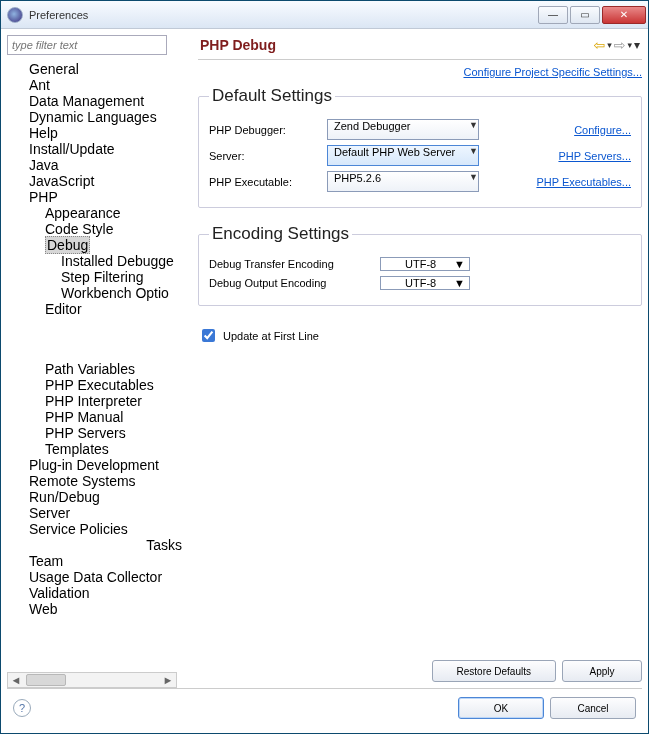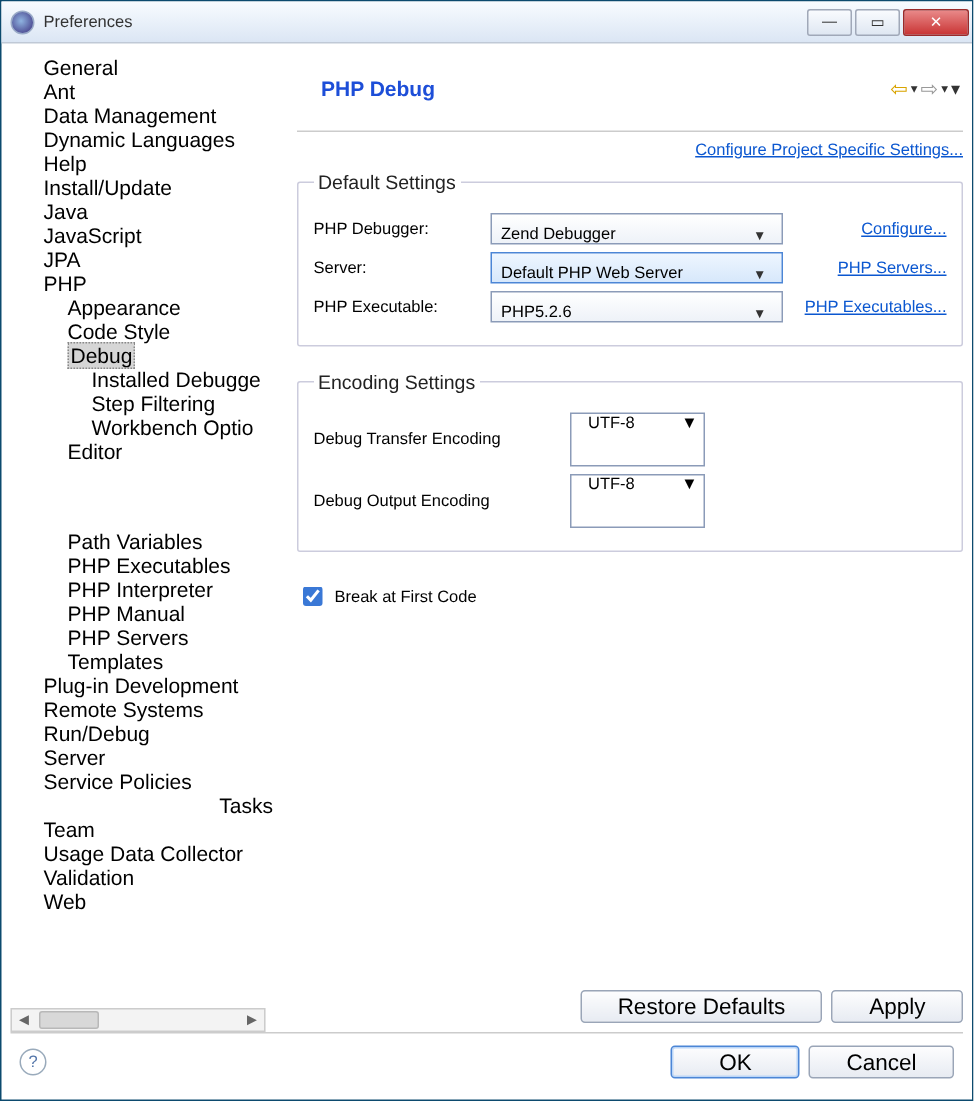--- a/index.html
+++ b/index.html
@@ -66,50 +66,50 @@
     margin-top:2px; width:170px;
   }
   .hscroll .arrow { width:16px; text-align:center; color:#666;}
   .hscroll .thumb { height:12px; width:40px; background:#d8d8d8; border:1px solid #b8b8b8; border-radius:2px; margin-left:2px;}
   .divider { width:4px; cursor:col-resize;}
   .content { flex:1; display:flex; flex-direction:column; min-width:0;}
   .header-row {
     display:flex; align-items:center; justify-content:space-between;
     border-bottom:1px solid #ccc; padding:2px 2px 6px 2px; margin-bottom:6px;
   }
-  .header-row h1 { font-size:14px; font-weight:bold; margin:14px; color:#1d4ed8;}
+  .header-row h1 { font-size:14px; font-weight:bold; margin:0; color:#7f1d1d;}
   .navbtns { display:flex; gap:2px; align-items:center;}
   .arrow-yellow { color:#d9a400; font-size:14px;}
   .arrow-gray { color:#999; font-size:14px;}
   .menu-drop { color:#333; font-size:9px;}
   .linkrow { text-align:right; margin-bottom:8px;}
   a.link { color:#0b57d0; text-decoration:underline; font-size:11px;}
   fieldset {
     border:1px solid #ccd; border-radius:2px; margin:0 0 16px 0; padding:8px 10px 10px 10px;
   }
-  legend { font-size:13px; color:#222; padding:0 3px;}
+  legend { font-size:17px; color:#222; padding:0 3px;}
   .form-row { display:flex; align-items:center; gap:8px; margin:5px 0;}
   .form-row label { width:110px; color:#000;}
   .form-row .select {
-    width:195px; height:21px; border:1px solid #8b9bb8; background:linear-gradient(to bottom,#fff,#eef2f8);
-    display:flex; align-items:flex-end; justify-content:space-between; padding:0 10px 0 6px; font-size:11px;
+    width:152px; height:21px; border:1px solid #8b9bb8; background:linear-gradient(to bottom,#fff,#eef2f8);
+    display:flex; align-items:flex-start; justify-content:space-between; padding:0 0 0 6px; font-size:11px;
   }
   .form-row .select.highlight { border-color:#4c86d6; background:linear-gradient(to bottom,#eef6ff,#d7e8fb);}
   .form-row .select .caret { color:#333; font-size:9px;}
   .form-row .sidelink { margin-left:auto; }
   .enc-row { display:flex; align-items:center; gap:16px; margin:5px 0;}
   .enc-row label { width:155px;}
-  .enc-row .select { width:90px; height:36px; border:1px solid #8b9bb8; background:#fff; display:flex; align-items:flex-start; justify-content:space-between; padding:0 4px 0 11px; font-size:11px;}
+  .enc-row .select { width:90px; height:14px; border:1px solid #8b9bb8; background:#fff; display:flex; align-items:flex-start; justify-content:space-between; padding:0 4px 0 24px; font-size:11px;}
   .check-row { display:flex; align-items:center; gap:5px; margin-top:4px;}
   .check-row input { accent-color:#3a78d6;}
   .button-row { margin-top:auto; display:flex; justify-content:flex-end; gap:6px; padding:6px 0;}
   .btn {
     min-width:80px; height:22px; border:1px solid #9aa5b7; border-radius:3px;
     background:linear-gradient(to bottom,#fdfdfe,#e7ebf2);
-    font-size:15px; color:#000; padding:0 24px; display:flex; align-items:center; justify-content:center;
+    font-size:10px; color:#000; padding:0 24px; display:flex; align-items:center; justify-content:center;
   }
   .btn-wide { min-width:102px;}
   .footer {
     border-top:1px solid #ccc; padding:8px 6px; display:flex; align-items:center; justify-content:space-between;
   }
   .help-icon {
     width:18px; height:18px; border:1px solid #9ab; border-radius:50%;
     display:flex; align-items:center; justify-content:center; color:#5577aa; font-size:11px;
   }
   .footer-btns { display:flex; gap:6px;}
@@ -126,30 +126,30 @@
       <div class="winbtn">—</div>
       <div class="winbtn">▭</div>
       <div class="winbtn close">✕</div>
     </div>
   </div>
 
   <div class="body">
     <div class="main-split">
 
       <div class="tree-panel">
+        <input class="filter-input" placeholder="type filter text" style="">
         <div class="tree" id="tree">
             <div class="tree-row" style="padding-left: 22px;"><span class="lbl">General</span></div>
             <div class="tree-row" style="padding-left: 22px;"><span class="lbl">Ant</span></div>
             <div class="tree-row" style="padding-left: 22px;"><span class="lbl">Data Management</span></div>
             <div class="tree-row" style="padding-left: 22px;"><span class="lbl">Dynamic Languages</span></div>
             <div class="tree-row" style="padding-left: 22px;"><span class="lbl">Help</span></div>
             <div class="tree-row" style="padding-left: 22px;"><span class="lbl">Install/Update</span></div>
             <div class="tree-row" style="padding-left: 22px;"><span class="lbl">Java</span></div>
             <div class="tree-row" style="padding-left: 22px;"><span class="lbl">JavaScript</span></div>
-            <div class="tree-row" style="padding-left: 22px;"><span class="lbl">JPA</span></div>
             <div class="tree-row" style="padding-left: 22px;"><span class="lbl">PHP</span></div>
             <div class="tree-row" style="padding-left: 38px;"><span class="lbl">Appearance</span></div>
             <div class="tree-row" style="padding-left: 38px;"><span class="lbl">Code Style</span></div>
             <div class="tree-row selected" style="padding-left: 38px;"><span class="lbl">Debug</span></div>
             <div class="tree-row" style="padding-left: 54px;"><span class="lbl">Installed Debugge</span></div>
             <div class="tree-row" style="padding-left: 54px;"><span class="lbl">Step Filtering</span></div>
             <div class="tree-row" style="padding-left: 54px;"><span class="lbl">Workbench Optio</span></div>
             <div class="tree-row" style="padding-left: 38px;"><span class="lbl">Editor</span></div>
             <div class="tree-row" style="padding-left: 38px; margin-top: 44px;"><span class="lbl">Path Variables</span></div>
             <div class="tree-row" style="padding-left: 38px;"><span class="lbl">PHP Executables</span></div>
@@ -235,21 +235,21 @@
             <label>Debug Output Encoding</label>
             <div class="select">
               <span>UTF-8</span>
               <span class="caret">▼</span>
             </div>
           </div>
         </fieldset>
 
         <div class="check-row">
           <input type="checkbox" checked="" style="">
-          <span>Break at First Code</span>
+          <span>Update at First Line</span>
         </div>
 
         <div class="button-row">
           <div class="btn btn-wide">Restore Defaults</div>
           <div class="btn">Apply</div>
         </div>
       </div>
     </div>
 
     <div class="footer">

